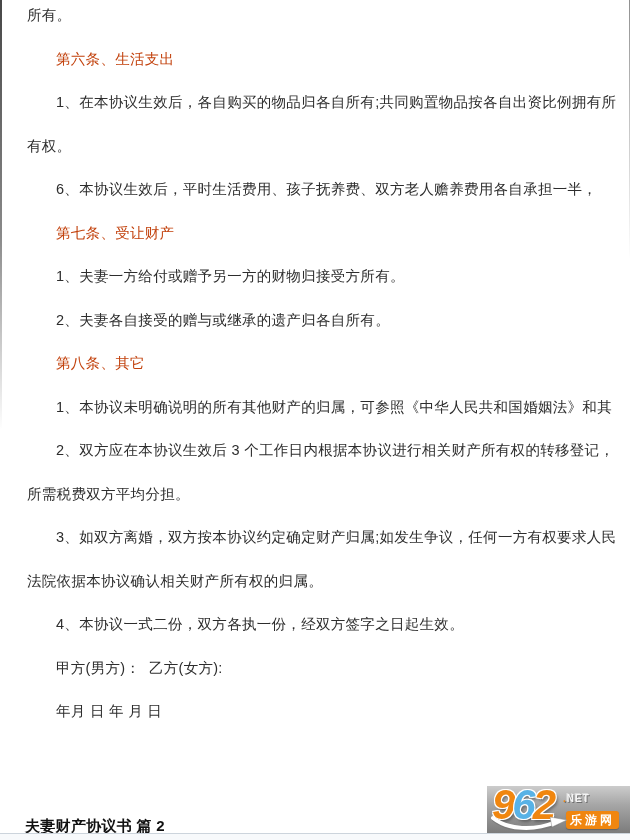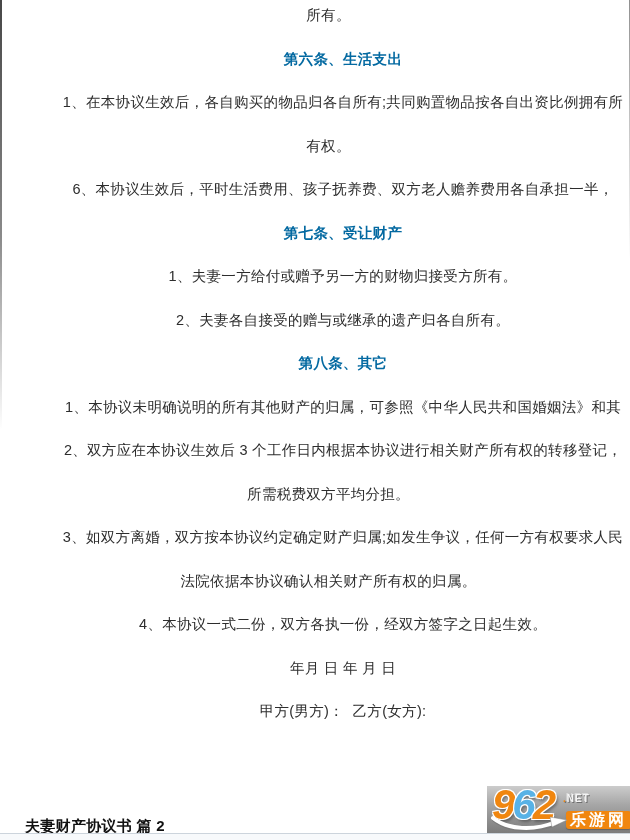--- a/index.html
+++ b/index.html
@@ -17,24 +17,23 @@
     padding:7px 0 0 27px;
     box-sizing:border-box;
   }
   .line {
     margin:0 0 27.5px 0;
     font-size:14.5px;
     line-height:16px;
     color:#2d2d2d;
     white-space:pre;
     letter-spacing:0.3px;
-    text-align:center;
   }
   .line.ind { padding-left:29px; }
-  .line.bold { font-weight:bold; color:#0369a1; }
+  .line.bold { font-weight:normal; color:#c2410c; }
   .footer-title {
     position:absolute; left:25px; top:817px;
     font-size:15px; font-weight:bold; color:#111;
     white-space:pre; letter-spacing:0.3px;
   }
   
   .left-edge {
     position:absolute; left:0; top:0; width:2px; height:430px;
     background:linear-gradient(180deg,#474747 0%,#8a8a8a 55%,rgba(170,170,170,0) 100%);
   }
@@ -72,21 +71,21 @@
     font-size:10px; font-weight:bold; letter-spacing:1px;
     color:#f4f4f4;
     text-shadow:1px 1px 0 #6e6e6e, -1px -1px 0 #d9d9d9;
     white-space:nowrap;
   }
   .logo-net .dot { color:#f0860f; text-shadow:1px 1px 0 #6e6e6e; }
   .logo-badge {
     position:absolute; left:79px; top:25px;
     background:#f0860f;
     color:#ffffff;
-    font-size:16px; font-weight:bold;
+    font-size:12px; font-weight:bold;
     line-height:14px;
     padding:2px 4px;
     border-radius:3px;
     letter-spacing:3px;
     box-shadow:0 1px 1px rgba(70,70,70,0.5);
     white-space:nowrap;
   }
   .logo-swoosh { position:absolute; left:3px; top:28px; }
 </style>
 </head>
@@ -104,22 +103,22 @@
   <p class="line bold ind">第七条、受让财产</p>
   <p class="line ind">1、夫妻一方给付或赠予另一方的财物归接受方所有。</p>
   <p class="line ind">2、夫妻各自接受的赠与或继承的遗产归各自所有。</p>
   <p class="line bold ind">第八条、其它</p>
   <p class="line ind">1、本协议未明确说明的所有其他财产的归属，可参照《中华人民共和国婚姻法》和其</p>
   <p class="line ind">2、双方应在本协议生效后 3 个工作日内根据本协议进行相关财产所有权的转移登记，</p>
   <p class="line">所需税费双方平均分担。</p>
   <p class="line ind">3、如双方离婚，双方按本协议约定确定财产归属;如发生争议，任何一方有权要求人民</p>
   <p class="line">法院依据本协议确认相关财产所有权的归属。</p>
   <p class="line ind">4、本协议一式二份，双方各执一份，经双方签字之日起生效。</p>
+  <p class="line ind">甲方(男方)：  乙方(女方):</p>
   <p class="line ind">年月 日 年 月 日</p>
-  <p class="line ind">甲方(男方)：  乙方(女方):</p>
 </div>
 
 <div class="footer-title">夫妻财产协议书 篇 2</div>
 
 <div class="logo">
   <div class="logo-digits"><span class="d-orange">9</span><span class="d-blue">6</span><span class="d-orange">2</span></div>
   <div class="logo-net"><span class="dot">.</span><span>NET</span></div>
   <div class="logo-badge">乐游网</div>
   <svg class="logo-swoosh" width="80" height="19" viewBox="0 0 80 19">
     <path d="M3 4 C 18 16, 44 17, 66 8" fill="none" stroke="#7a7a7a" stroke-width="4.5" stroke-linecap="round" transform="translate(1,1.5)"></path>

